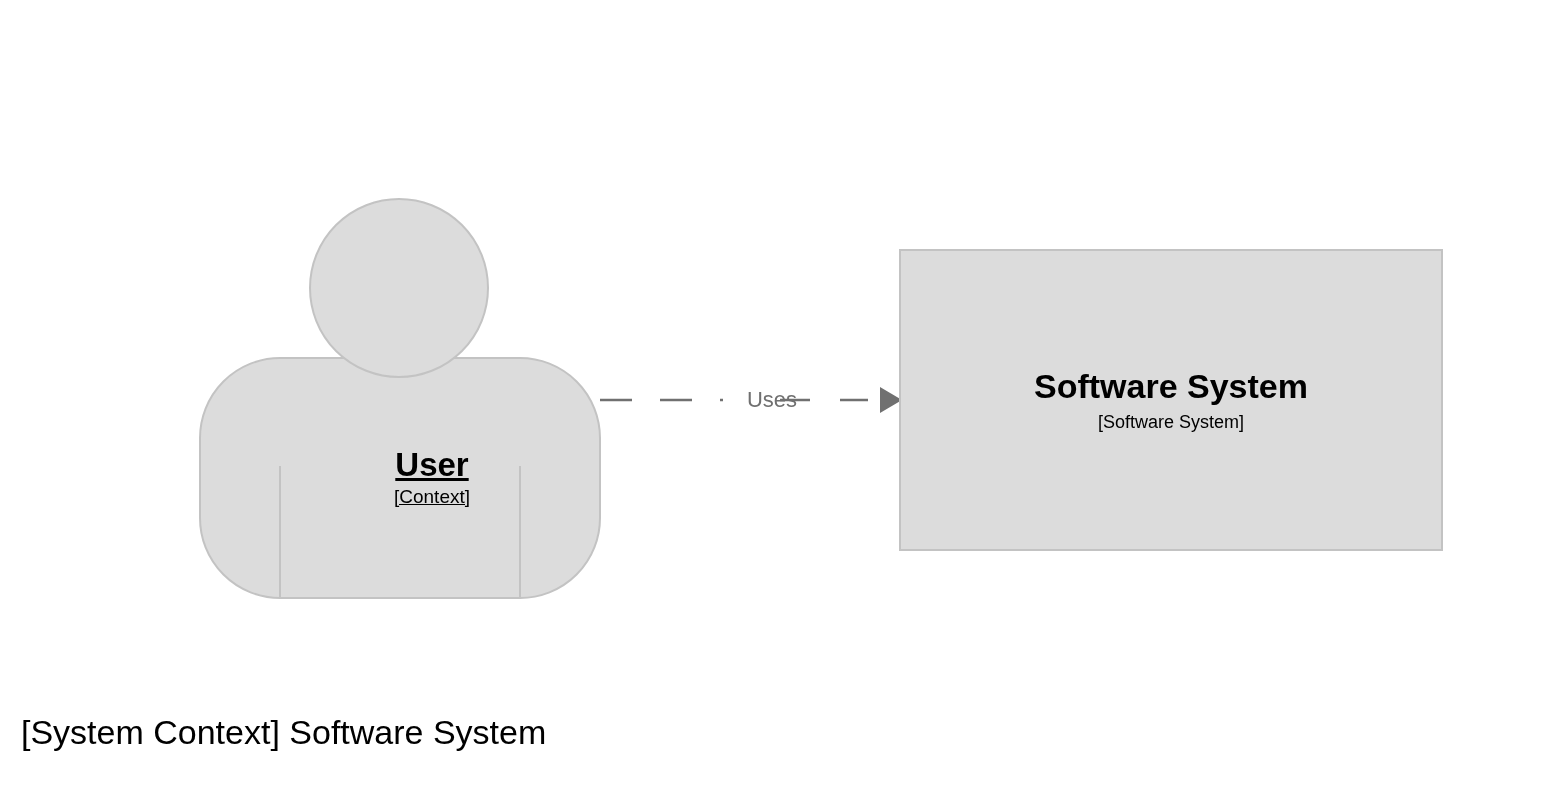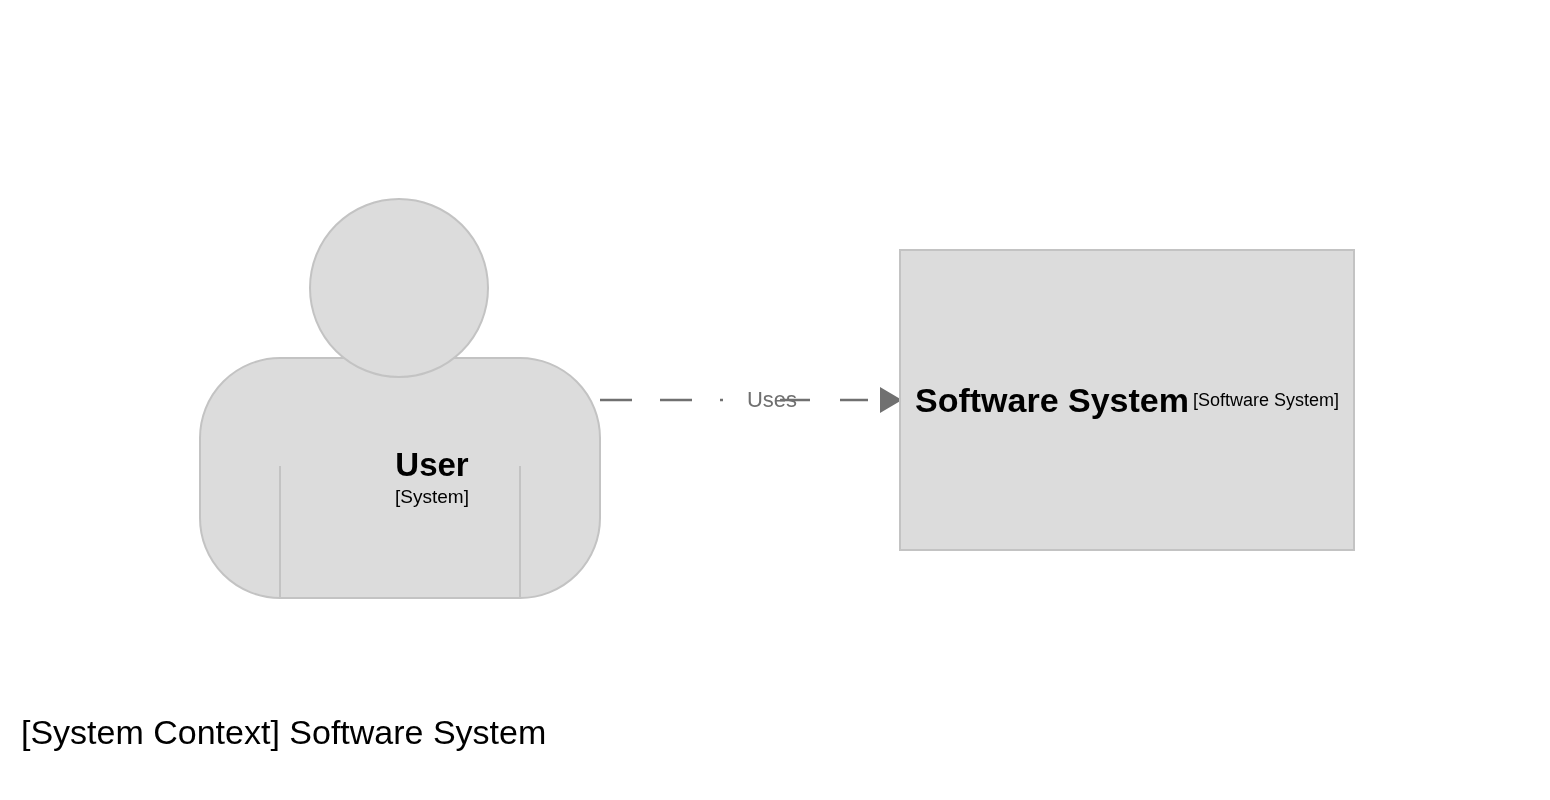--- a/index.html
+++ b/index.html
@@ -33,43 +33,45 @@
     stroke: var(--el-border, #c3c3c3);
     stroke-width: 2;
     fill: none;
   }
   .person-label {
     left: 200px;
     top: 446px;
     width: 464px;
     text-align: center;
     pointer-events: none;
+    text-decoration: underline;
   }
   .el-name {
     font-weight: bold;
     font-size: 33px;
     line-height: 38px;
     color: var(--el-text, #000000);
   }
   .el-meta {
     font-size: 19px;
     line-height: 26px;
     color: var(--el-text, #000000);
   }
 
   
   .system-box {
     left: 899px;
     top: 249px;
-    width: 456px;
+    width: 544px;
     height: 302px;
     box-sizing: border-box;
     background: var(--el-fill, #dcdcdc);
     border: 2px solid var(--el-border, #c3c3c3);
     display: flex;
+    flex-direction: column;
     align-items: center;
     justify-content: center;
     gap: 4px;
     text-align: center;
   }
   .system-box .el-name {
     font-size: 34px;
     line-height: 40px;
   }
   .system-box .el-meta {
@@ -120,21 +122,21 @@
 
 <svg class="abs person-svg" xmlns="http://www.w3.org/2000/svg">
   <rect class="shape" x="4" y="164" width="400" height="240" rx="80" ry="80"></rect>
   <line class="arm" x1="84" y1="272" x2="84" y2="403"></line>
   <line class="arm" x1="324" y1="272" x2="324" y2="403"></line>
   <circle class="shape" cx="203" cy="94" r="89"></circle>
 </svg>
 
 <div class="abs person-label">
   <div class="el-name">User</div>
-  <div class="el-meta">[System]</div>
+  <div class="el-meta">[Context]</div>
 </div>
 
 <svg class="abs arrow-svg" xmlns="http://www.w3.org/2000/svg">
   <line class="rel-line" x1="5" y1="20" x2="128" y2="20" stroke-dasharray="32 28"></line>
   <line class="rel-line" x1="185" y1="20" x2="273" y2="20" stroke-dasharray="30 30"></line>
   <polygon class="rel-head" points="285,7 285,33 307,20"></polygon>
 </svg>
 
 <div class="abs rel-label">Uses</div>
 

